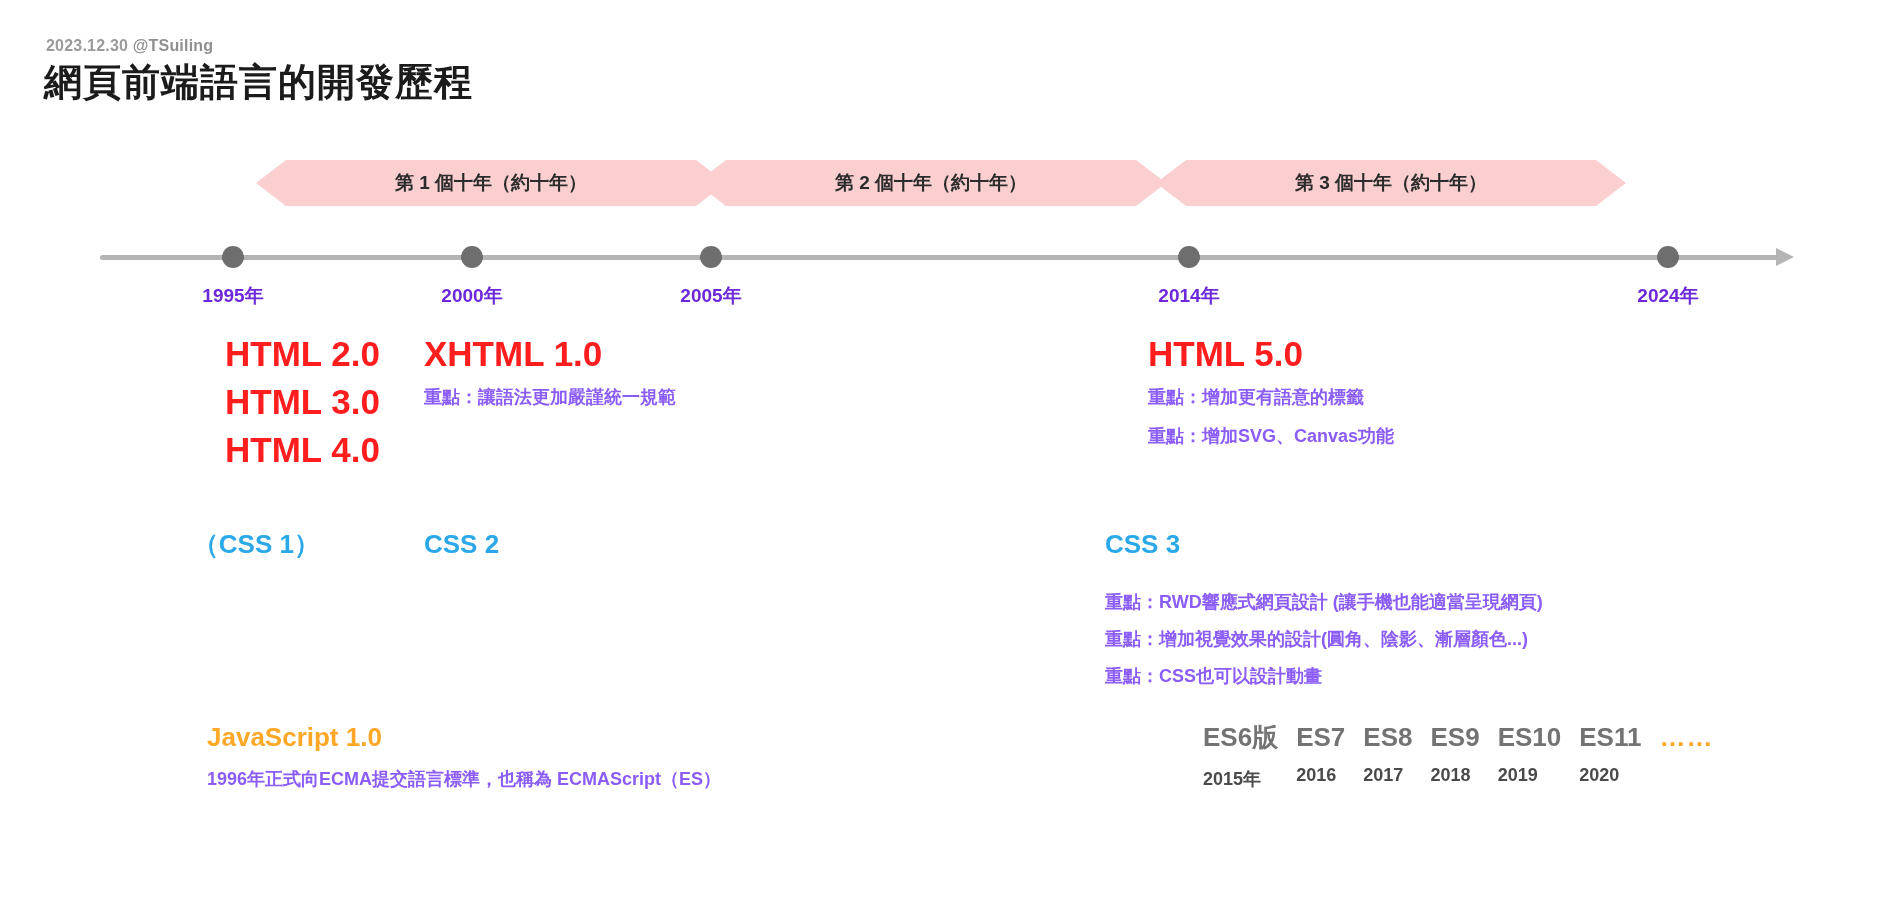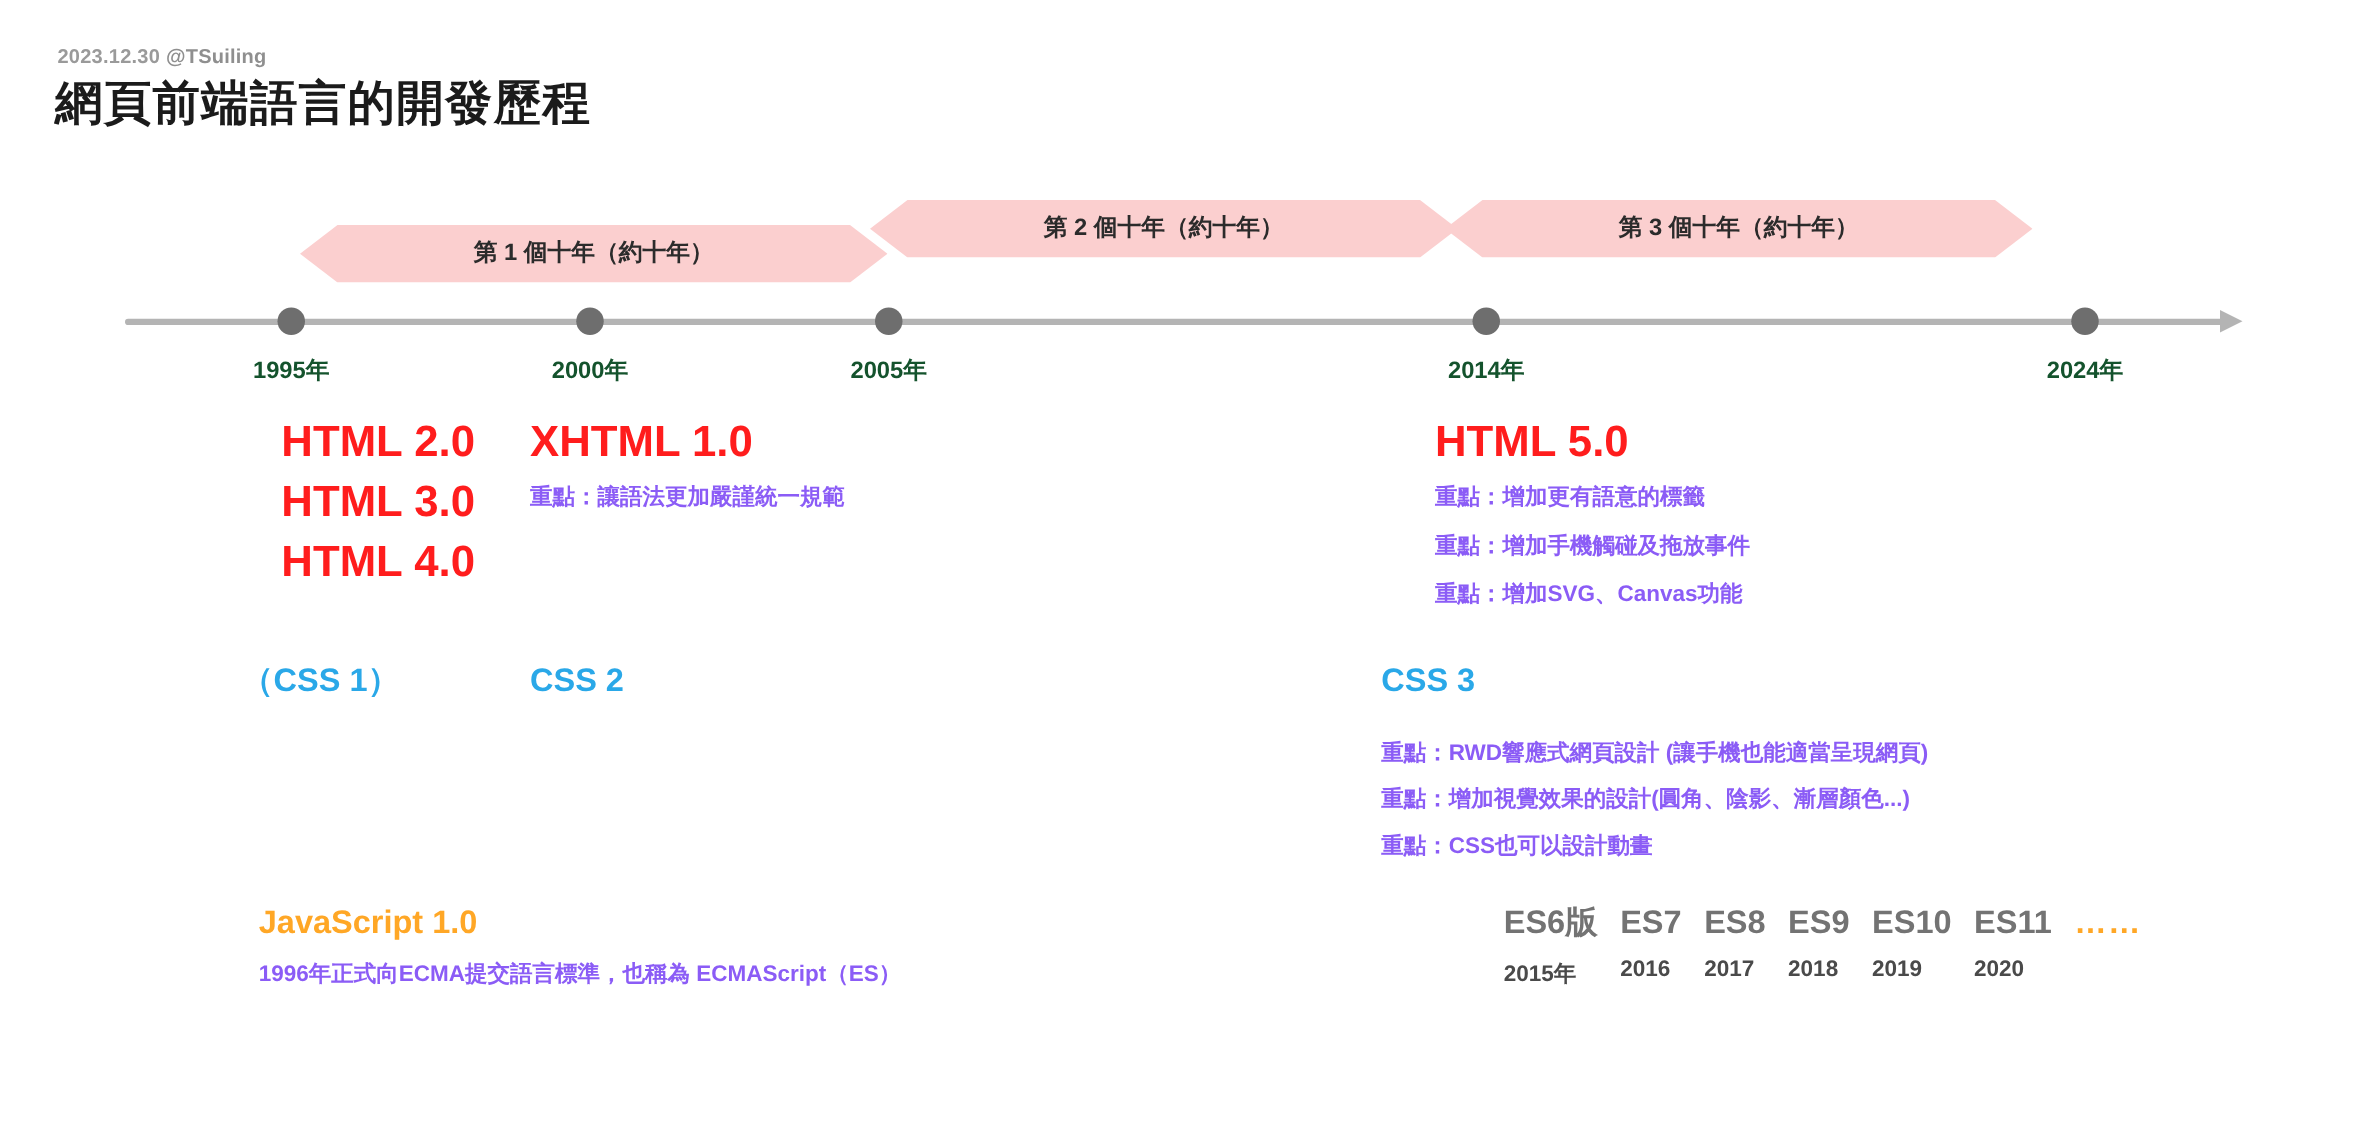--- a/index.html
+++ b/index.html
@@ -82,21 +82,21 @@
     width: 22px; height: 22px;
     border-radius: 50%;
     background: #6e6e6e;
     top: 246px;
   }
   .node-label {
     position: absolute;
     top: 283px;
     font-size: 19px;
     font-weight: bold;
-    color: #14532d;
+    color: #6d28d9;
     white-space: nowrap;
     transform: translateX(-50%);
   }
 
   
   .blk { position: absolute; white-space: nowrap; }
   .h-title {
     font-size: 35px;
     font-weight: bold;
     color: #ff1d1d;
@@ -152,21 +152,21 @@
 <body>
 
 <div id="canvas">
 
   <div class="meta">
     <span>2023.12.30</span>
     <span class="handle">@TSuiling</span>
   </div>
   <div class="page-title">網頁前端語言的開發歷程</div>
 
-  <div class="decade" style="left:240px; top:160px; width:470px;margin-top:20px;">
+  <div class="decade" style="left:256px; top:160px; width:470px;">
     <svg width="470" height="46" viewBox="0 0 470 46">
       <polygon points="0,23 30,0 440,0 470,23 440,46 30,46" fill="#fbcfcf"></polygon>
     </svg>
     <div class="dlabel">第 1 個十年（約十年）</div>
   </div>
 
   <div class="decade" style="left:696px; top:160px; width:470px;">
     <svg width="470" height="46" viewBox="0 0 470 46">
       <polygon points="0,23 30,0 440,0 470,23 440,46 30,46" fill="#fbcfcf"></polygon>
     </svg>
@@ -202,21 +202,20 @@
   </div>
 
   <div class="blk" style="left:424px; top:330px;">
     <div class="h-title">XHTML 1.0</div>
     <div class="note">重點：讓語法更加嚴謹統一規範</div>
   </div>
 
   <div class="blk" style="left:1148px; top:330px;">
     <div class="h-title">HTML 5.0</div>
     <div class="note">重點：增加更有語意的標籤</div>
-    <div class="note">重點：增加手機觸碰及拖放事件</div>
     <div class="note">重點：增加SVG、Canvas功能</div>
   </div>
 
   <div class="blk" style="left:0px; top:527px; width:320px; text-align:right;">
     <div class="css-title">（CSS 1）</div>
   </div>
 
   <div class="blk" style="left:424px; top:527px;">
     <div class="css-title">CSS 2</div>
   </div>

